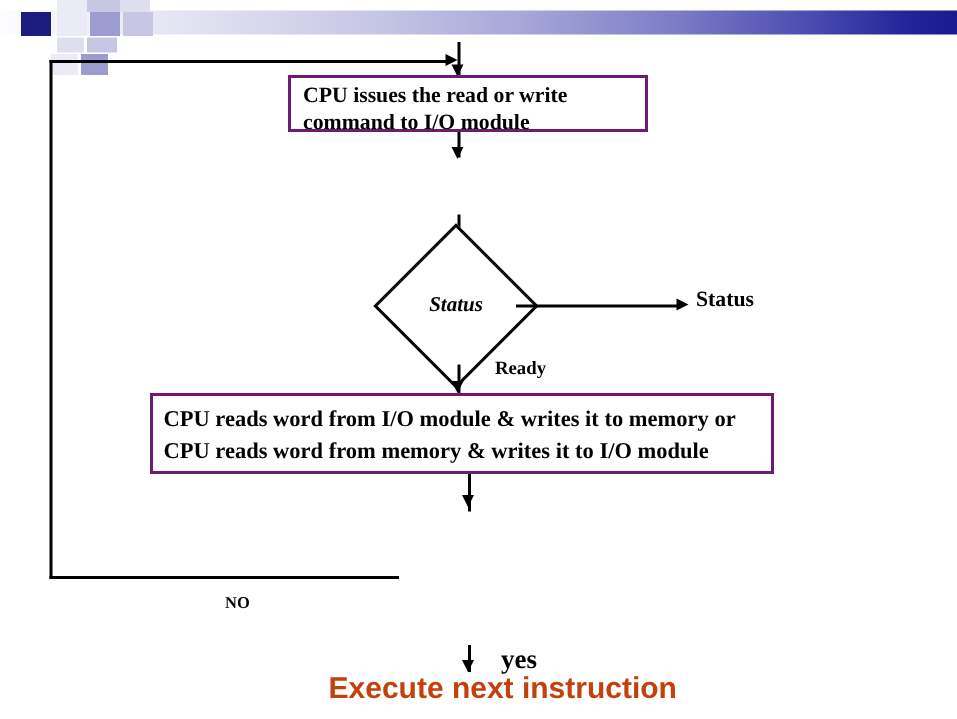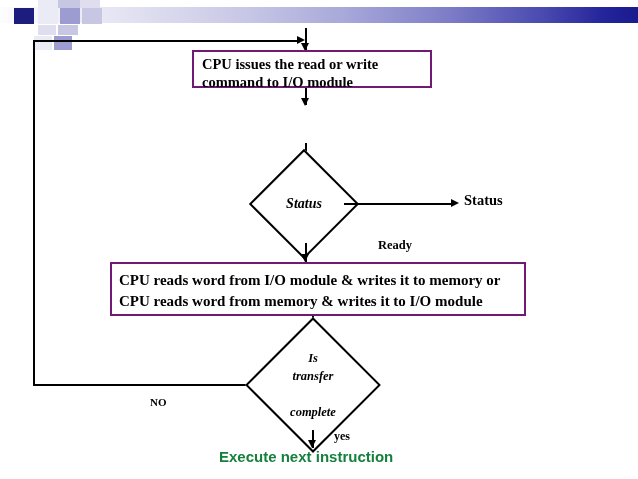--- a/index.html
+++ b/index.html
@@ -68,21 +68,21 @@
   .box .txt {
     position: absolute;
     left: 8px;
     top: 4px;
     right: 4px;
     white-space: pre-line;
   }
 
   #box-cpu-issues   { left: 192px; top: 50px;  width: 240px; height: 38px; font-size: 14.5px; }
   #box-io-informs   { left: 192px; top: 105px; width: 240px; height: 38px; font-size: 14.5px; }
-  #box-cpu-reads    { left: 110px; top: 262px; width: 416px; height: 54px; font-size: 15px; padding-left: 20px; }
+  #box-cpu-reads    { left: 100px; top: 262px; width: 416px; height: 54px; font-size: 15px; padding-left: 20px; }
   #box-cpu-reads .txt { top: 6px; left: 7px; line-height: 1.38; }
 
   
   .diamond {
     position: absolute;
     font-style: italic;
   }
   .diamond .dshape {
     position: absolute;
     left: 0; top: 0;
@@ -139,32 +139,32 @@
   }
 
   
   .elabel {
     position: absolute;
     font-weight: bold;
     color: #000000;
     white-space: nowrap;
   }
   #lbl-error  { left: 464px; top: 192px; font-size: 14.5px; }
-  #lbl-ready  { left: 330px; top: 238px; font-size: 12.5px; margin-left: 48px; }
+  #lbl-ready  { left: 330px; top: 238px; font-size: 12.5px; }
   #lbl-no     { left: 150px; top: 396px; font-size: 11px; }
-  #lbl-yes    { left: 334px; top: 429px; font-size: 12px; }
+  #lbl-yes    { left: 334px; top: 429px; font-size: 18px; }
 
   #lbl-execute {
     position: absolute;
     left: 219px;
     top: 448px;
     font-family: "Liberation Sans", "DejaVu Sans", sans-serif;
-    font-size: 15px;
-    font-weight: bold;
-    color: #15803d;
+    font-size: 20px;
+    font-weight: bold;
+    color: #c2410c;
     white-space: nowrap;
   }
 </style>
 </head>
 <body>
 
 <div id="slide">
 
   <div class="header-bar"></div>
 
@@ -220,27 +220,20 @@
   <div class="elabel" id="lbl-ready">Ready</div>
 
   <div class="box" id="box-cpu-reads">
     <div class="txt">CPU reads word from I/O module &amp; writes it to memory or
 CPU reads word from memory &amp; writes it to I/O module</div>
   </div>
 
   <div class="vline" style="left:312px; top:316px; height:25px;"></div>
   <div class="arrow-down" style="left:307.5px; top:330px;"></div>
 
-  <div class="diamond" id="dia-transfer">
-    <div class="dshape"></div>
-    <div class="dlabel">Is
-transfer
-
-complete</div>
-  </div>
 
   <div class="elabel" id="lbl-no">NO</div>
 
   <div class="vline" style="left:312px; top:430px; height:18px;"></div>
   <div class="arrow-down" style="left:307.5px; top:440px;"></div>
   <div class="elabel" id="lbl-yes">yes</div>
 
   <div id="lbl-execute">Execute next instruction</div>
 
 </div>

